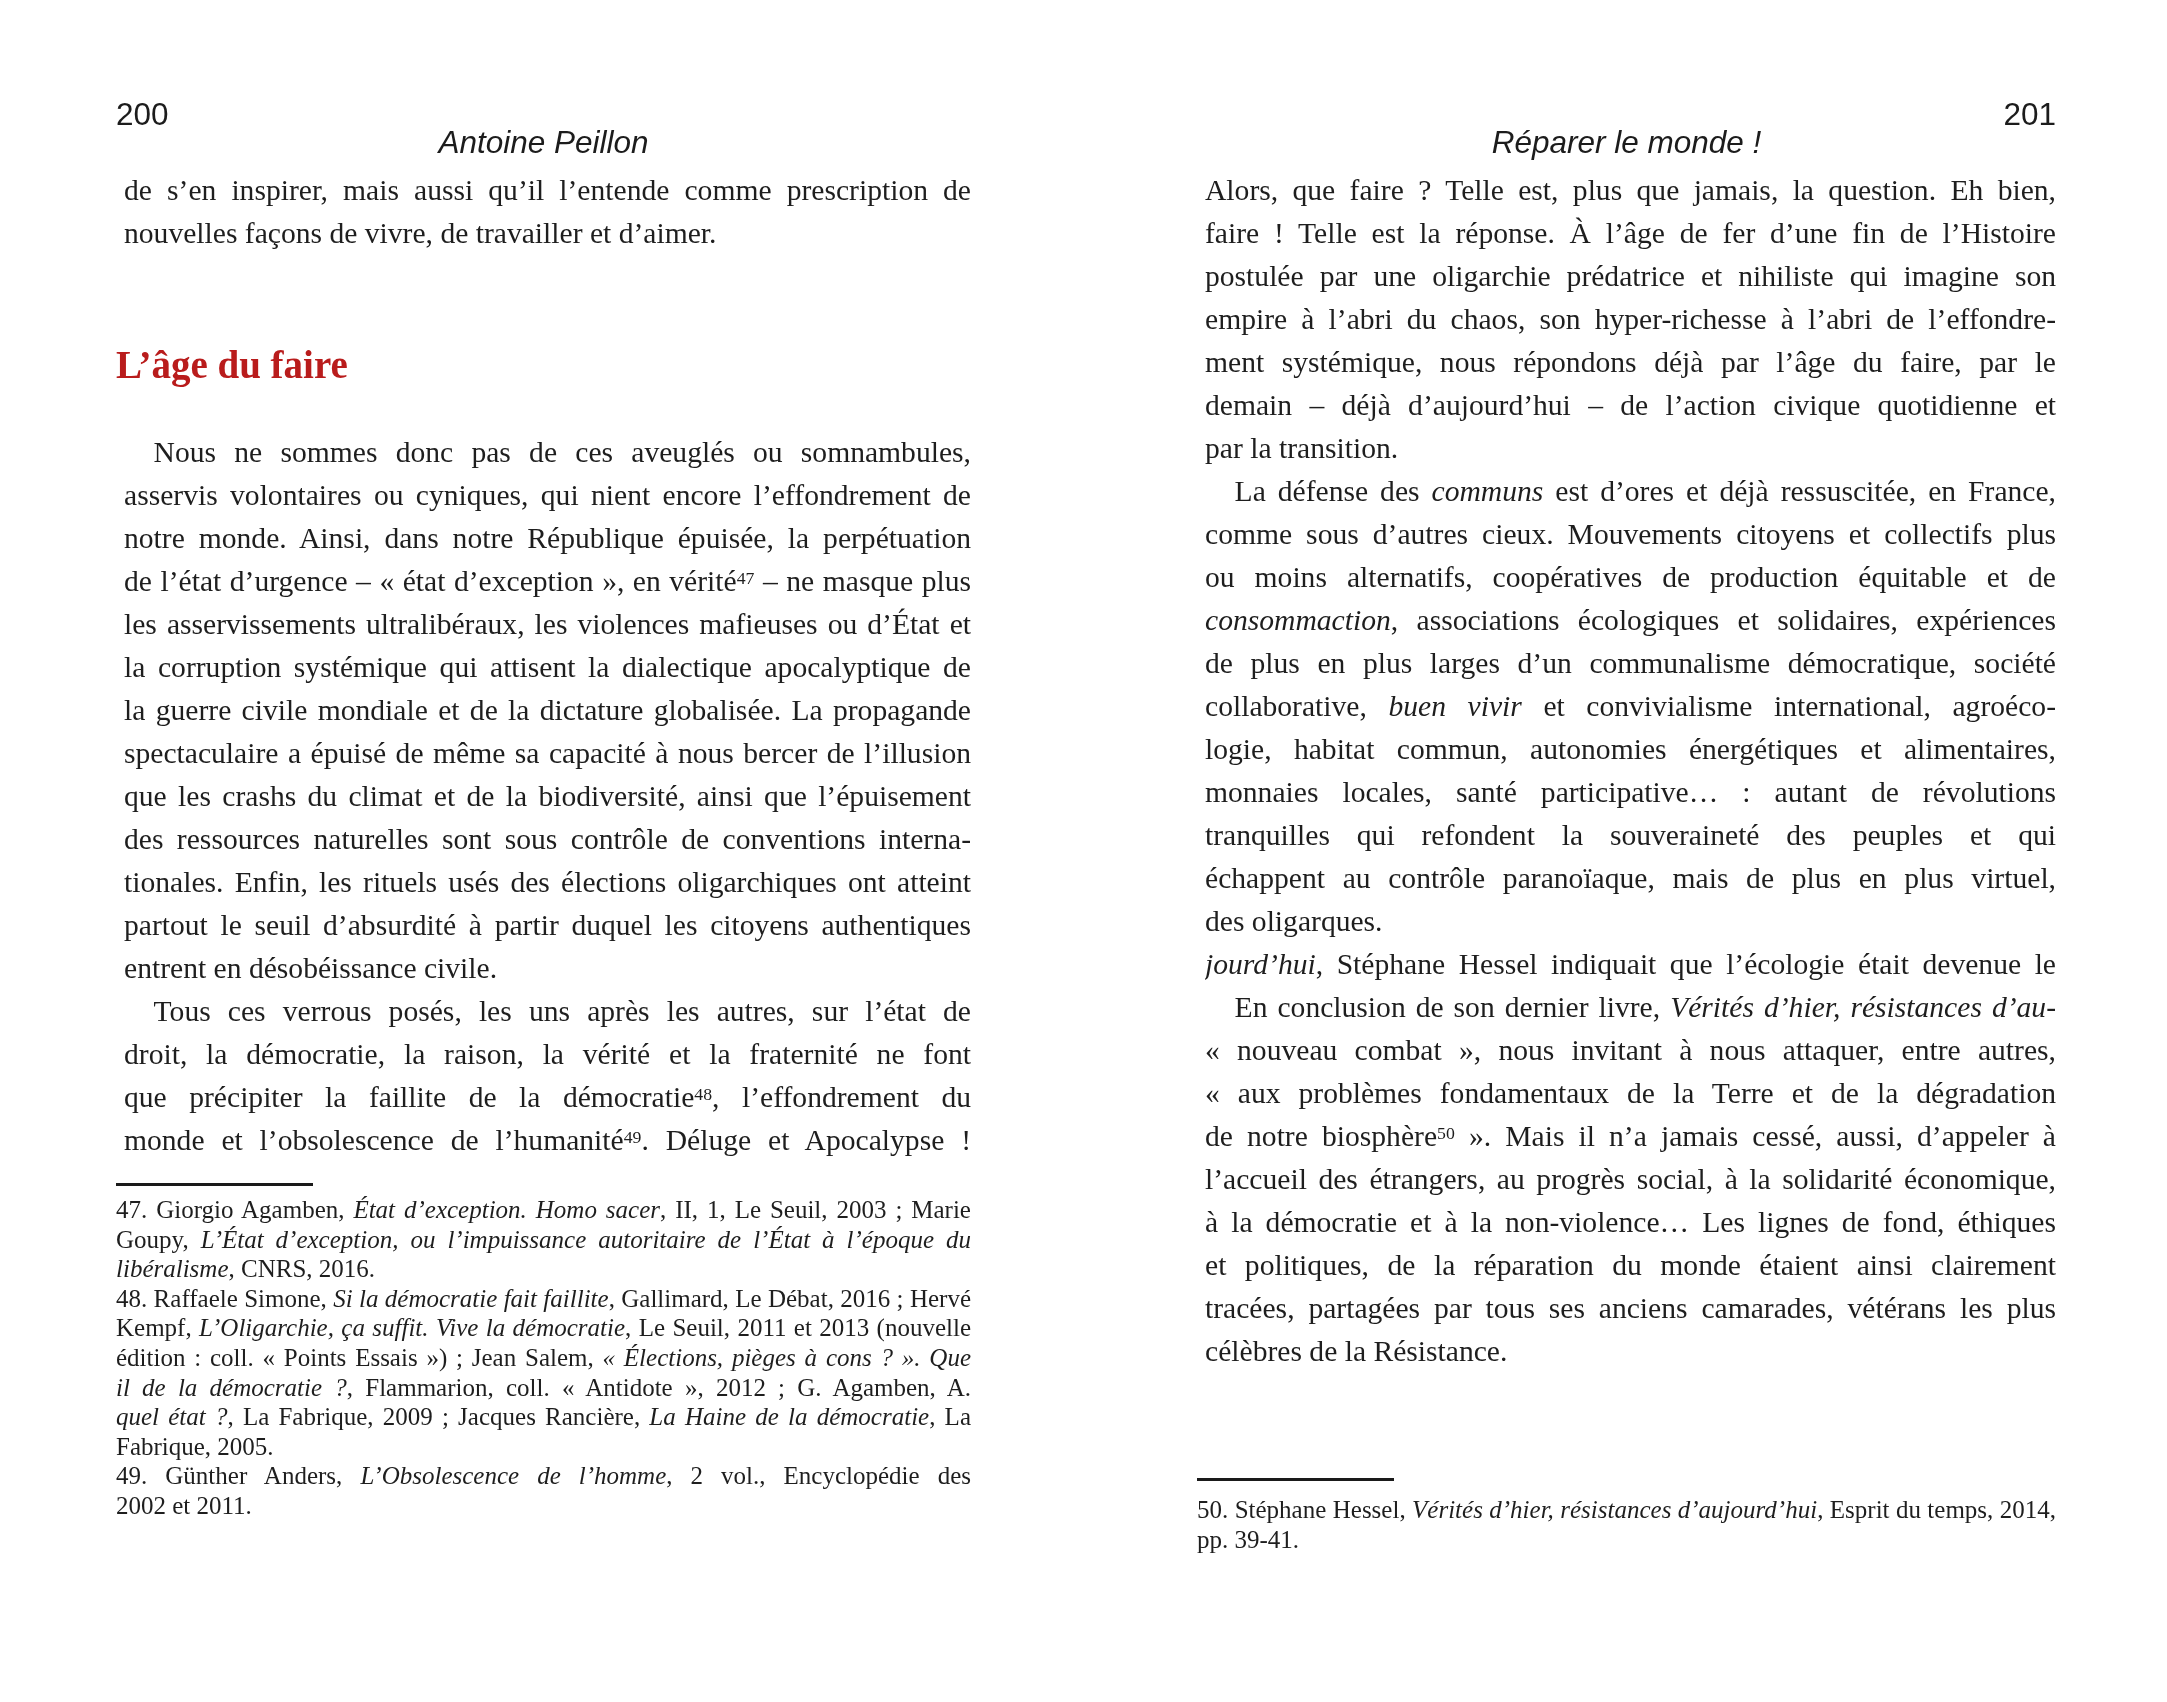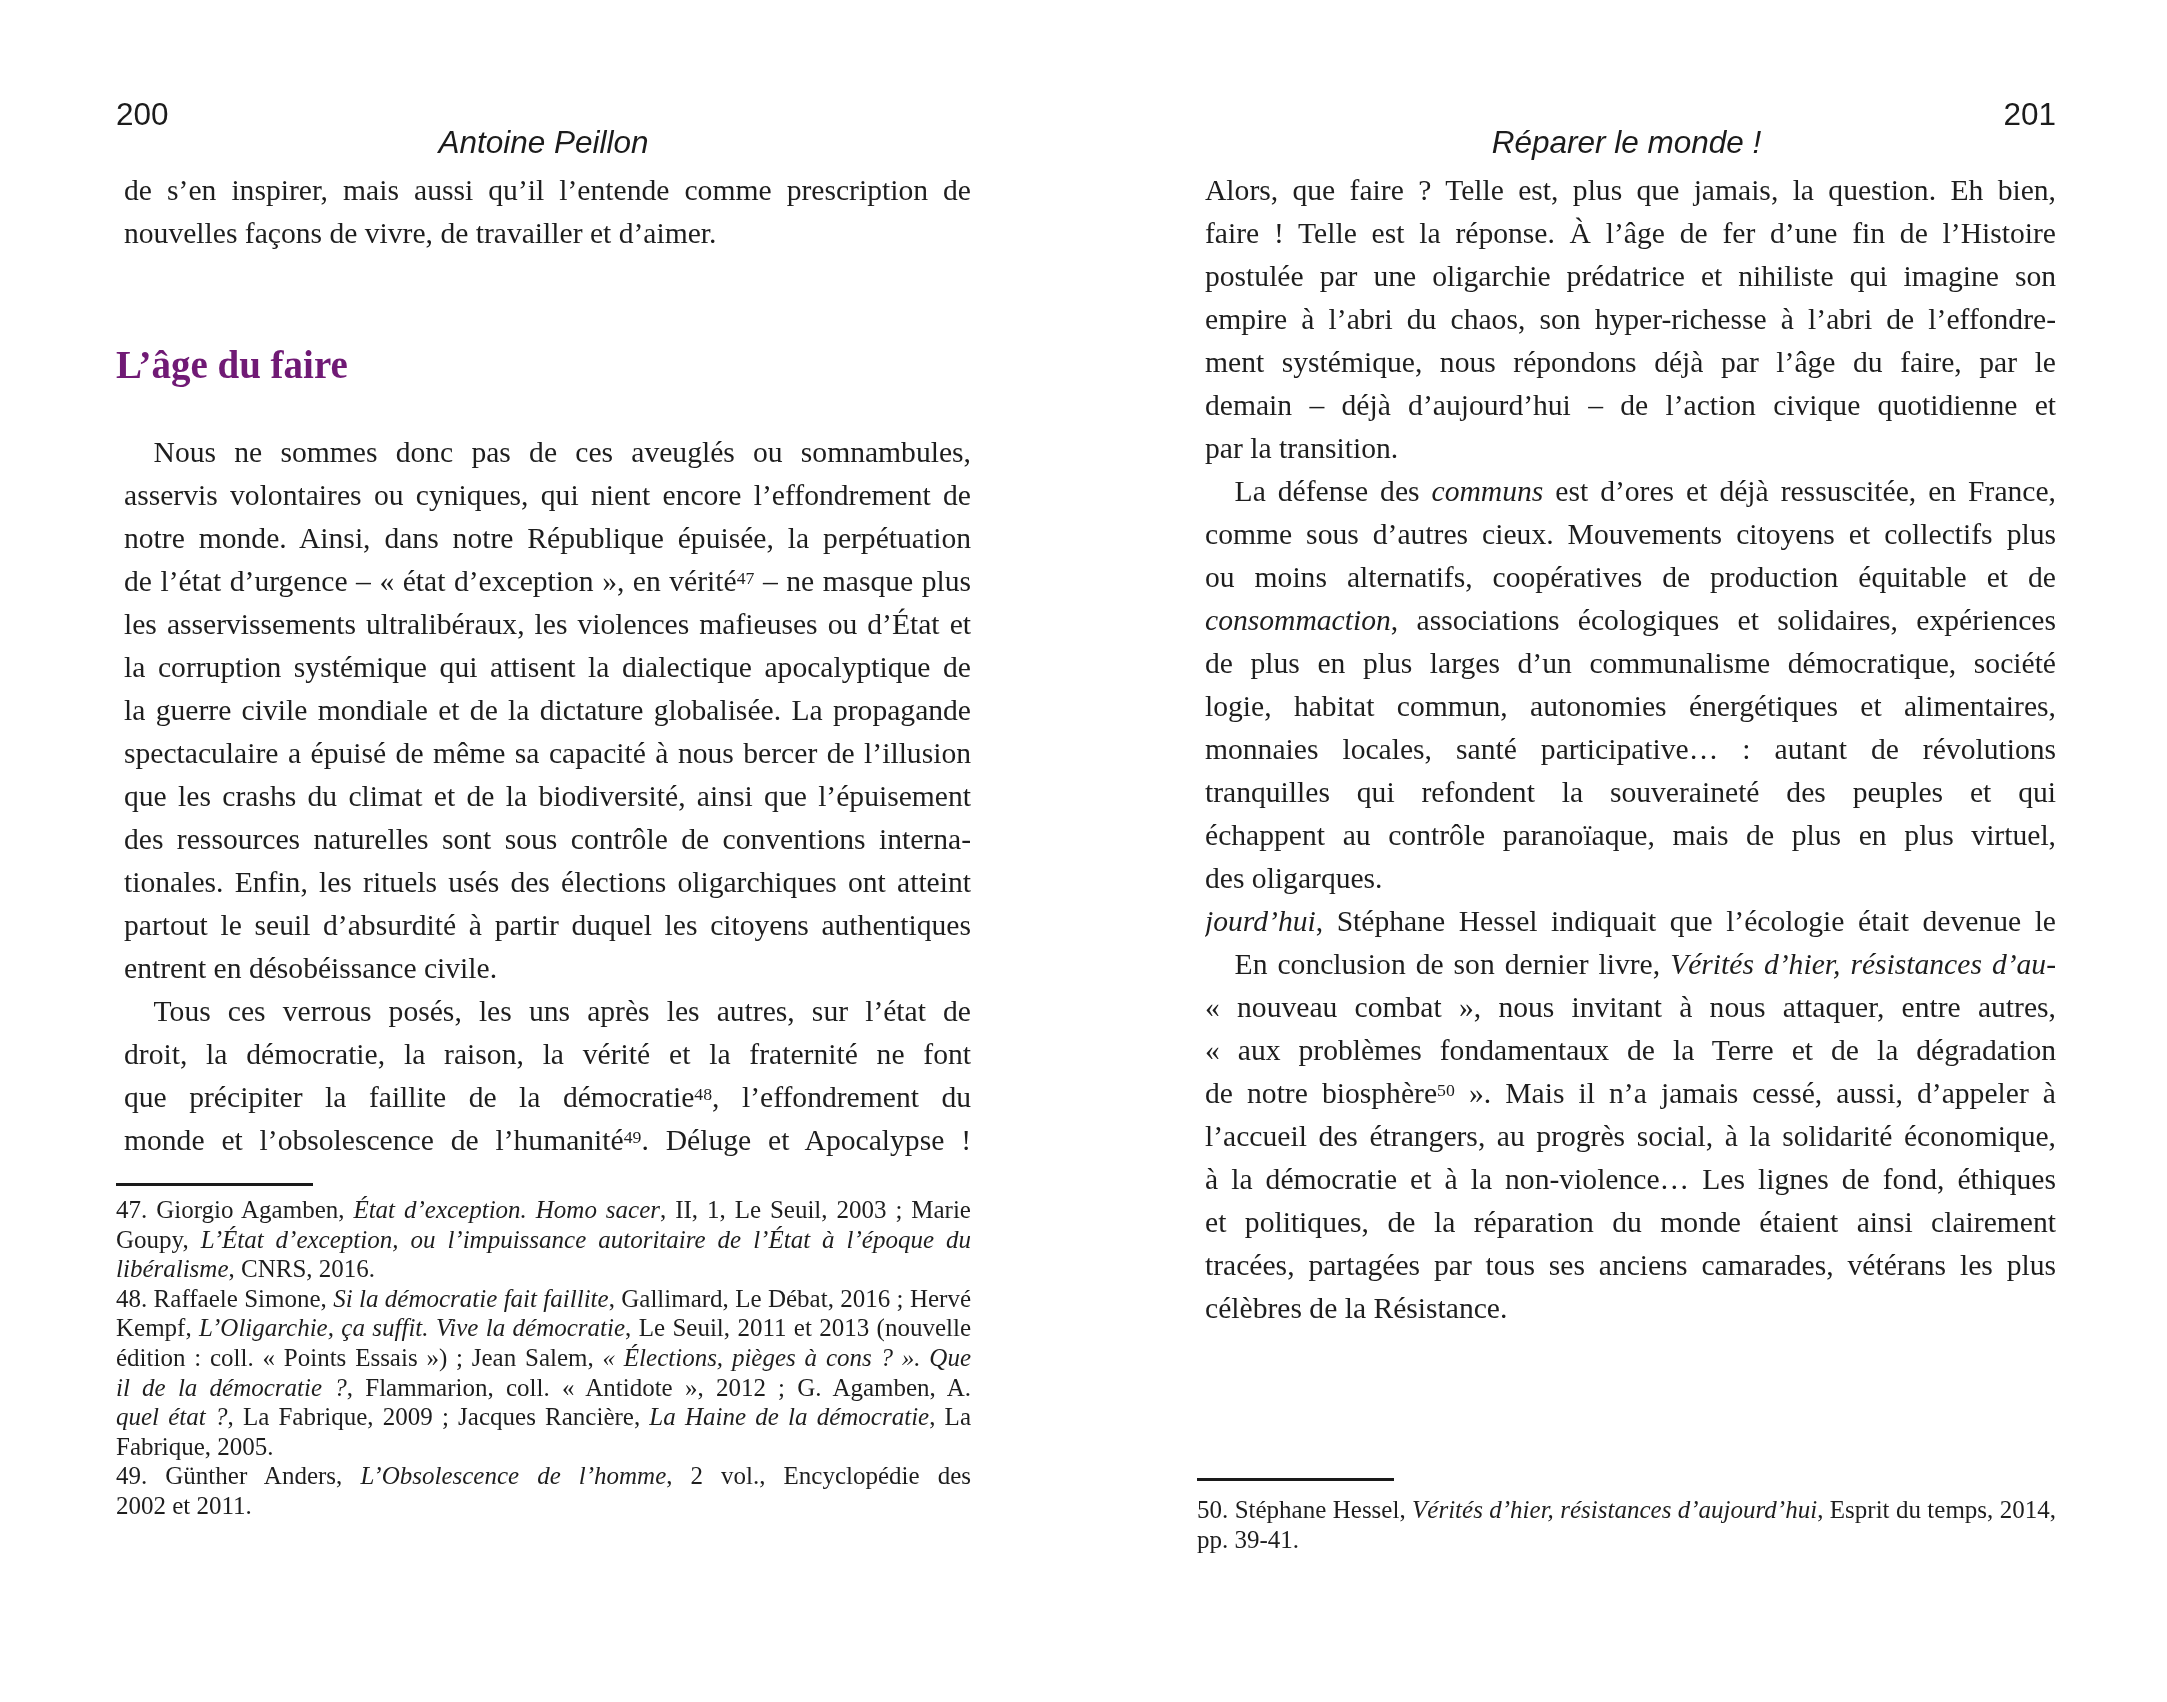--- a/index.html
+++ b/index.html
@@ -20,21 +20,21 @@
     font-family: "Liberation Sans", "DejaVu Sans", sans-serif;
     font-size: 31.5px; line-height: 43px; color: #1c1c1c;
   }
   .runhead .pagenum { position: absolute; top: 0; font-style: normal; }
   .page.left  .runhead .pagenum { left: 0; }
   .page.right .runhead .pagenum { right: 0; }
   .runtitle { display: block; text-align: center; font-style: italic; margin-top: 28px; }
 
   .heading {
     position: absolute; top: 339px; left: 0; margin: 0;
-    font-size: 39px; line-height: 51px; font-weight: 700; color: #701a75;
+    font-size: 39px; line-height: 51px; font-weight: 700; color: #b91c1c;
   }
 
   .body-text { position: absolute; left: 0; right: 0; font-size: 29.6px; line-height: 43px; margin-left: 8px; }
   .page.left  .intro-block { top: 169px; }
   .page.left  .body-block  { top: 431px; }
   .page.right .body-block  { top: 169px; }
 
   .fnrule { position: absolute; left: 0; width: 197px; height: 3px; background: #1a1a1a; }
   .page.left  .fnrule { top: 1183px; }
   .page.right .fnrule { top: 1478px; }
@@ -109,20 +109,21 @@
       <div class="line"><span>postulée par une oligarchie prédatrice et nihiliste qui imagine son</span></div>
       <div class="line"><span>empire à l’abri du chaos, son hyper-richesse à l’abri de l’effondre-</span></div>
       <div class="line"><span>ment systémique, nous répondons déjà par l’âge du faire, par le</span></div>
       <div class="line"><span>demain – déjà d’aujourd’hui – de l’action civique quotidienne et</span></div>
       <div class="line last"><span>par la transition.</span></div>
       <div class="line indent"><span>La défense des </span><span class="it">communs</span><span> est d’ores et déjà ressuscitée, en France,</span></div>
       <div class="line"><span>comme sous d’autres cieux. Mouvements citoyens et collectifs plus</span></div>
       <div class="line"><span>ou moins alternatifs, coopératives de production équitable et de</span></div>
       <div class="line"><span class="it">consommaction</span><span>, associations écologiques et solidaires, expériences</span></div>
       <div class="line"><span>de plus en plus larges d’un communalisme démocratique, société</span></div>
+      <div class="line"><span>collaborative, </span><span class="it">buen vivir</span><span> et convivialisme international, agroéco-</span></div>
       <div class="line"><span>logie, habitat commun, autonomies énergétiques et alimentaires,</span></div>
       <div class="line"><span>monnaies locales, santé participative… : autant de révolutions</span></div>
       <div class="line"><span>tranquilles qui refondent la souveraineté des peuples et qui</span></div>
       <div class="line"><span>échappent au contrôle paranoïaque, mais de plus en plus virtuel,</span></div>
       <div class="line last"><span>des oligarques.</span></div>
       <div class="line"><span class="it">jourd’hui</span><span>, Stéphane Hessel indiquait que l’écologie était devenue le</span></div>
       <div class="line indent"><span>En conclusion de son dernier livre, </span><span class="it">Vérités d’hier, résistances d’au-</span></div>
       <div class="line"><span>« nouveau combat », nous invitant à nous attaquer, entre autres,</span></div>
       <div class="line"><span>« aux problèmes fondamentaux de la Terre et de la dégradation</span></div>
       <div class="line"><span>de notre biosphère</span><sup>50</sup><span> ». Mais il n’a jamais cessé, aussi, d’appeler à</span></div>

